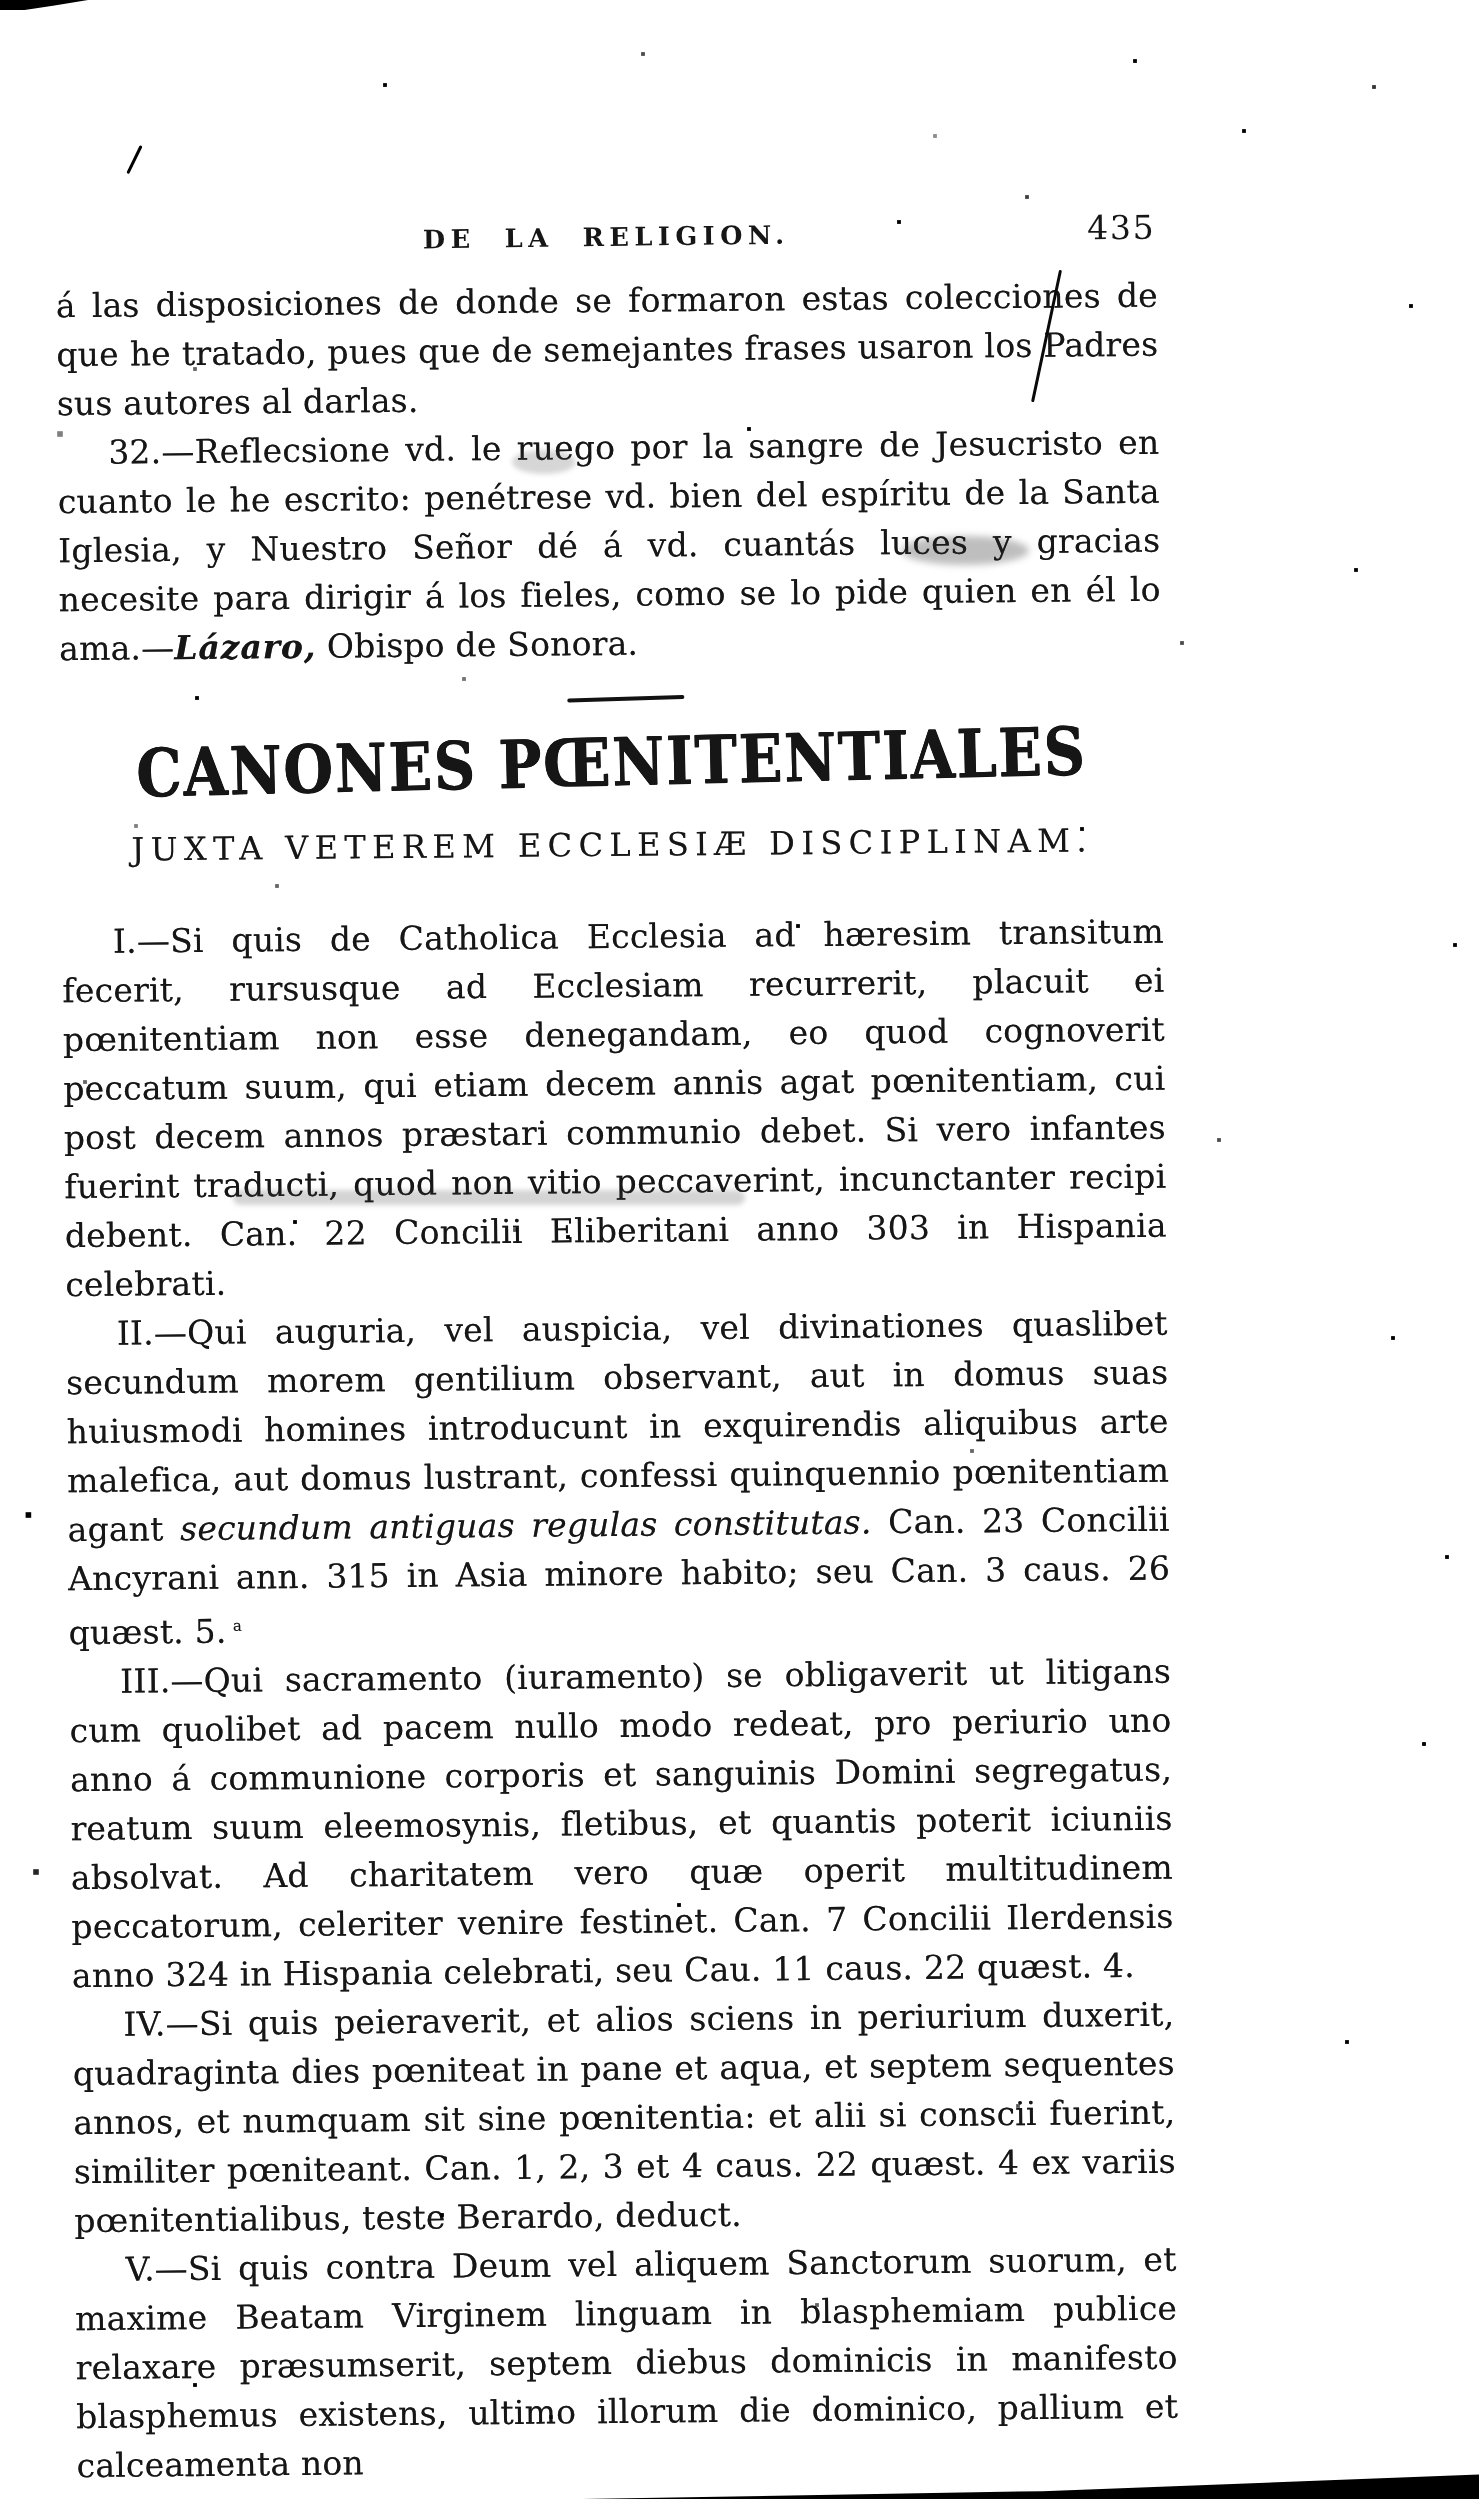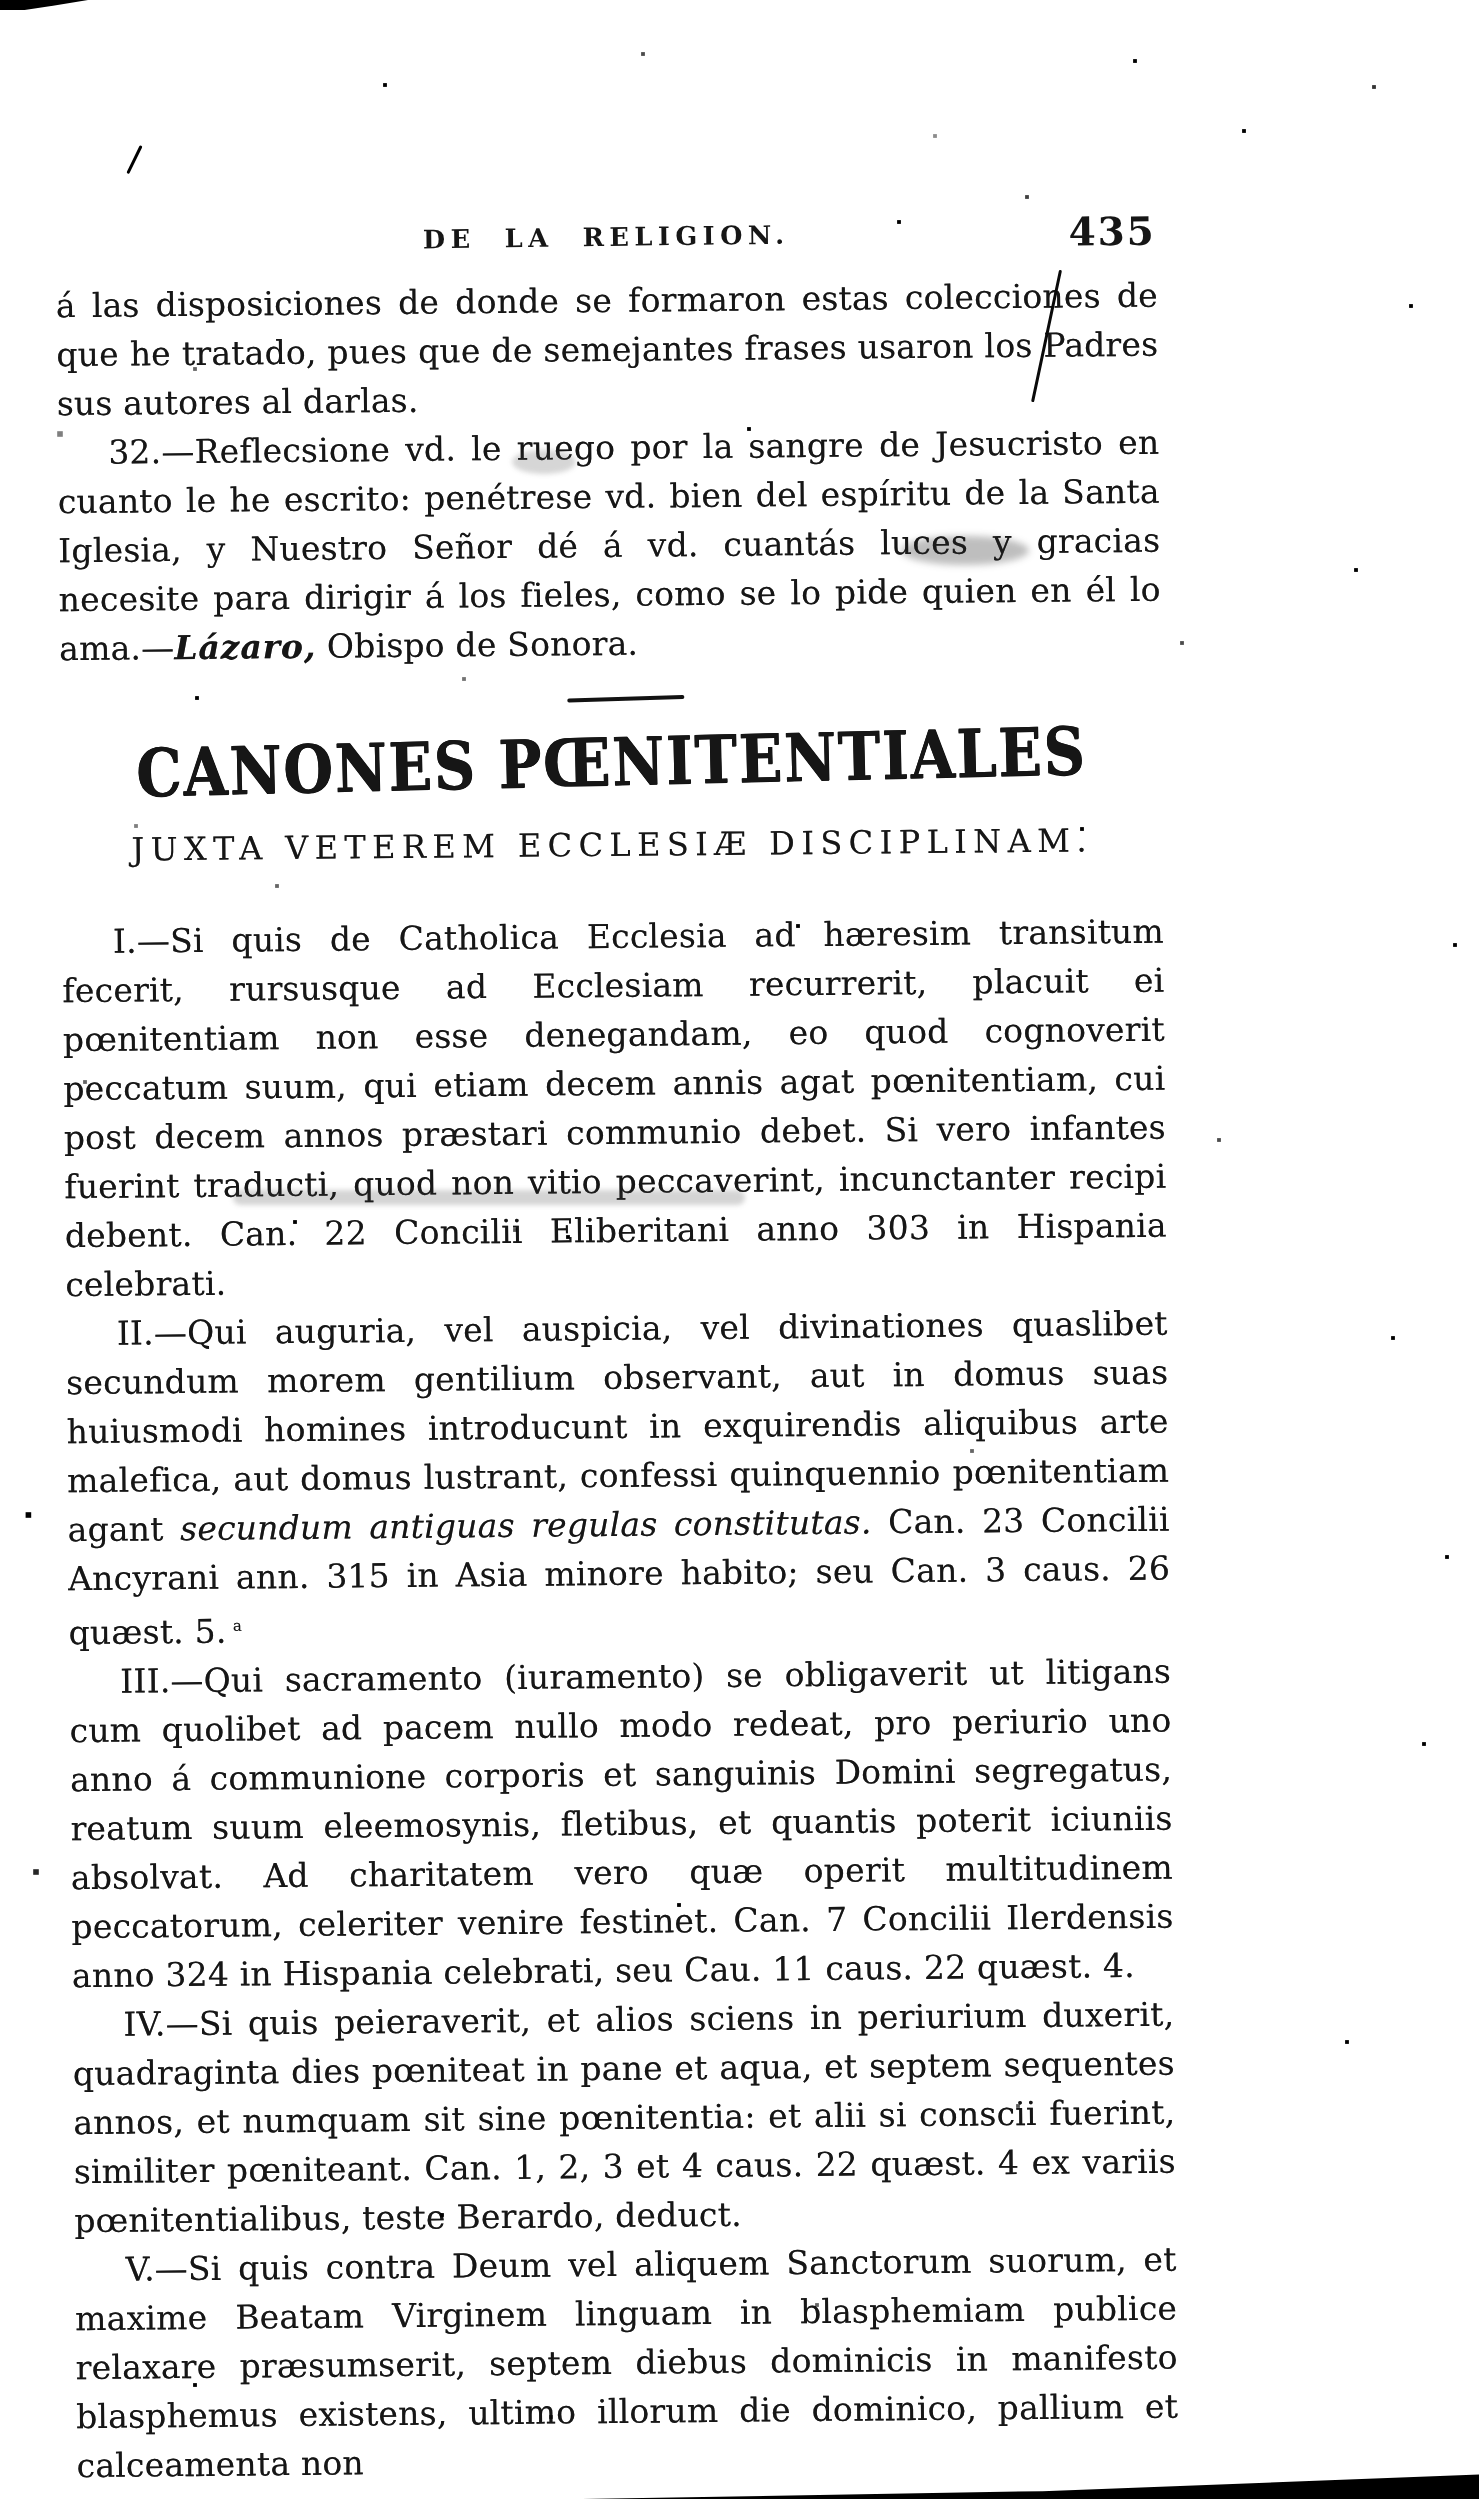--- a/index.html
+++ b/index.html
@@ -32,22 +32,22 @@
     font-size: 25.6px;
     font-weight: bold;
     letter-spacing: 5.5px;
     word-spacing: 14.6px;
     white-space: nowrap;
   }
   .page-number {
     position: absolute;
     right: 1.8px;
     top: -9.1px;
-    font-size: 39px;
-    font-weight: bold;
+    font-size: 33px;
+    font-weight: normal;
     letter-spacing: 1.8px;
   }
   .body-par {
     margin: 0;
     font-size: 33px;
     line-height: 49px;
     text-align: justify;
     letter-spacing: 0.2px;
     text-indent: 51px;
     text-shadow: 0 0 0.5px rgba(0,0,0,0.55);

